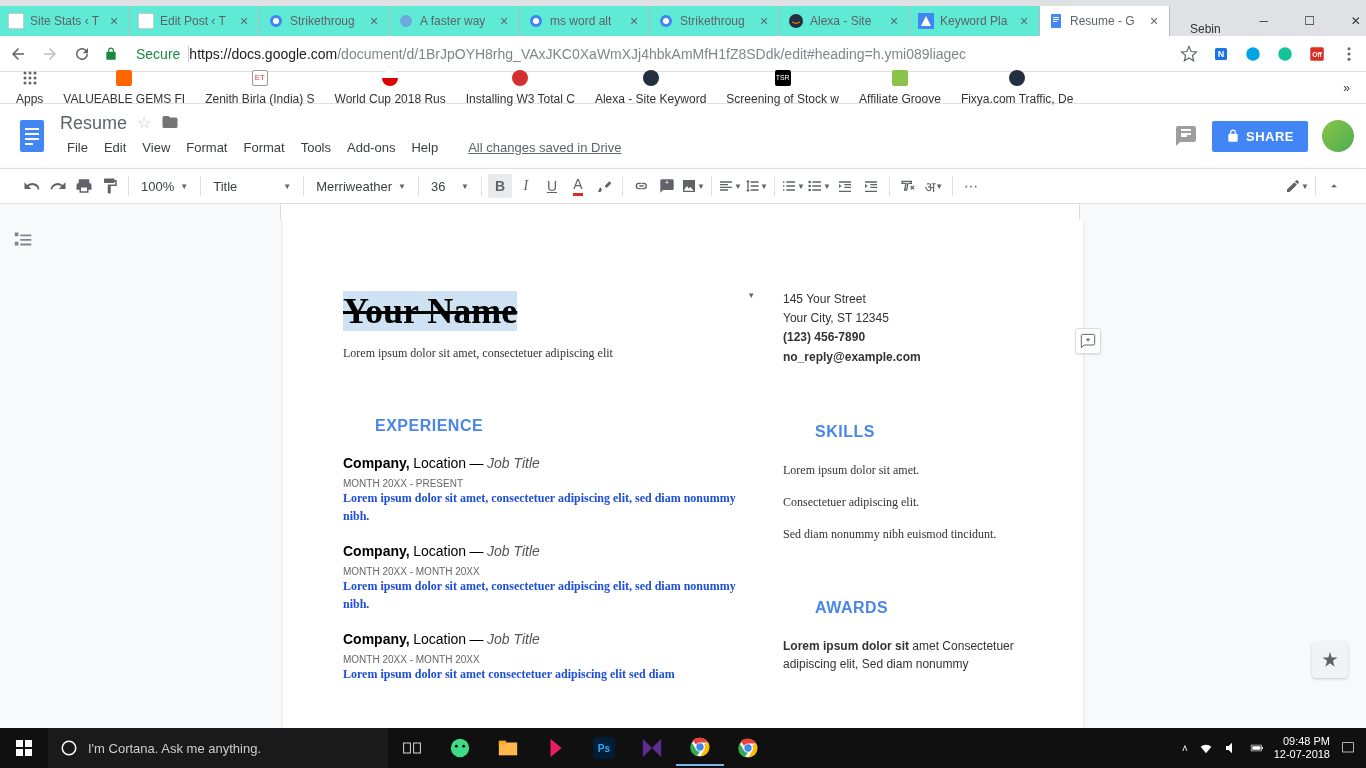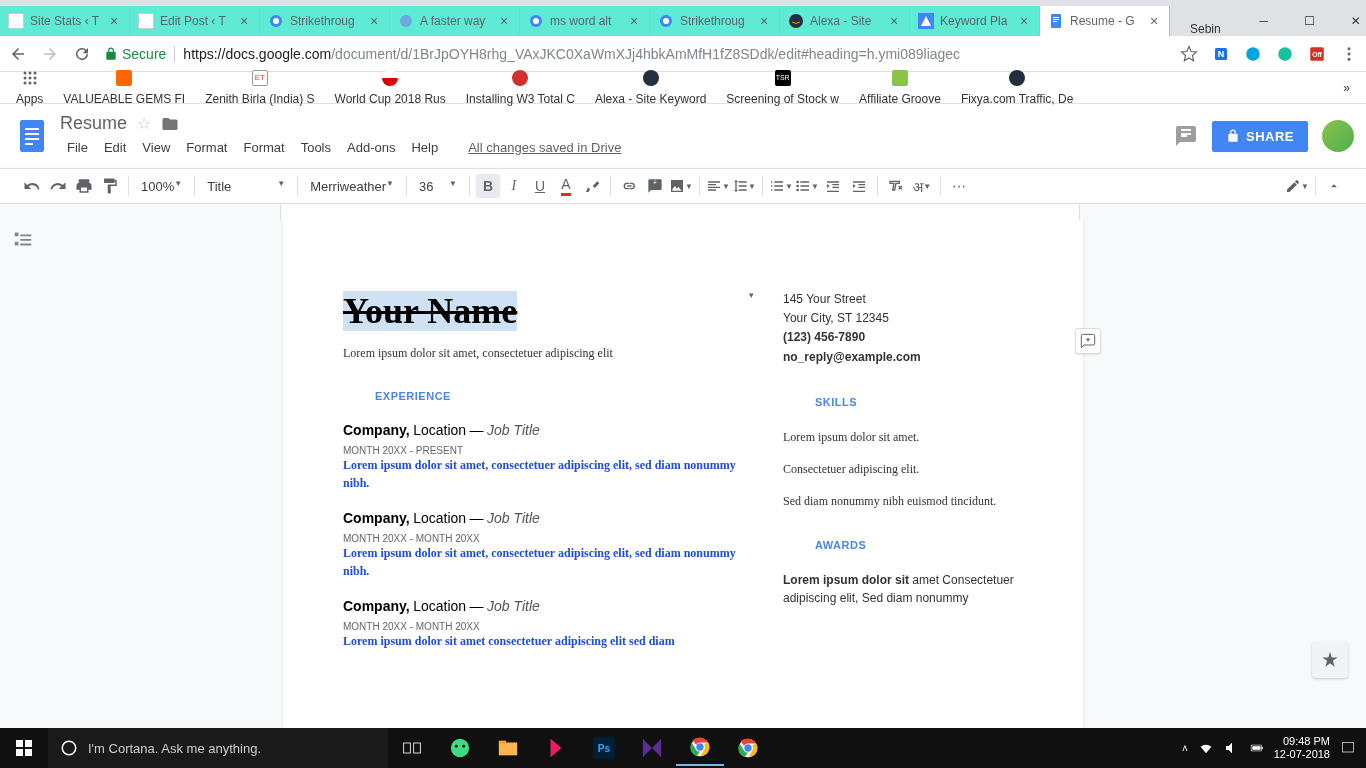--- a/index.html
+++ b/index.html
@@ -13,71 +13,71 @@
 .tab-title { flex: 1; overflow: hidden; white-space: nowrap; text-overflow: clip; }
 .tab-close { width: 14px; height: 14px; display: flex; align-items: center; justify-content: center; font-size: 14px; color: #5f6368; cursor: pointer; }
 .window-controls { margin-left: auto; display: flex; height: 30px; }
 .window-btn { width: 46px; display: flex; align-items: center; justify-content: center; font-size: 12px; color: #333; }
 .profile-name { padding: 0 20px; font-size: 12px; color: #333; display: flex; align-items: center; }
 
 .addr-bar { height: 36px; background: #fff; display: flex; align-items: center; border-bottom: 1px solid #e0e0e0; padding: 0 8px; gap: 12px; }
 .nav-btn { width: 20px; height: 20px; display: flex; align-items: center; justify-content: center; color: #5f6368; }
 .nav-btn.disabled { color: #bdbdbd; }
 .url-box { flex: 1; display: flex; align-items: center; height: 28px; font-size: 14px; }
-.secure { color: #1a8a42; display: flex; align-items: center; gap: 4px; padding-right: 8px; border-right: 1px solid #ccc; margin-right: 8px; }
+.secure { color: #1a8a42; display: flex; align-items: center; gap: 18px; padding-right: 8px; border-right: 1px solid #ccc; margin-right: 0; }
 .url-text { color: #202124; }
 .url-text .dim { color: #80868b; }
 .addr-icons { display: flex; gap: 14px; align-items: center; }
 .addr-icon { width: 18px; height: 18px; }
 
 .bookmarks { height: 32px; background: #fff; display: flex; align-items: center; padding: 0 8px; gap: 4px; border-bottom: 1px solid #e0e0e0; font-size: 12px; }
 .bm-item { display: flex; align-items: center; gap: 6px; padding: 4px 8px; color: #333; white-space: nowrap; flex-direction: column; }
 .bm-icon { width: 16px; height: 16px; flex-shrink: 0; }
 
 
 .docs-header { background: #fff; height: 64px; display: flex; align-items: center; padding: 8px 12px; }
 .docs-icon { width: 40px; height: 40px; margin-right: 8px; }
 .docs-title-area { display: flex; flex-direction: column; }
-.docs-title-row { display: flex; align-items: center; gap: 10px; }
+.docs-title-row { display: flex; align-items: flex-start; gap: 10px; }
 .docs-title { font-size: 18px; color: #5f6368; }
 .docs-star { color: #c4c4c4; font-size: 16px; }
 .docs-folder { width: 18px; height: 18px; }
 .docs-menus { display: flex; gap: 2px; margin-top: 2px; }
 .docs-menu { font-size: 13px; color: #3c4043; padding: 4px 7px; cursor: pointer; }
 .docs-save { font-size: 13px; color: #5f6368; text-decoration: underline; padding: 4px 7px; }
 .docs-header-right { margin-left: auto; display: flex; align-items: center; gap: 14px; }
 .comment-icon { width: 24px; height: 24px; color: #9e9e9e; }
 .share-btn { background: #4285f4; color: #fff; font-size: 13px; font-weight: 700; padding: 8px 14px; border-radius: 2px; display: flex; align-items: center; gap: 6px; letter-spacing: 0.5px; }
 .avatar { width: 32px; height: 32px; border-radius: 50%; background: linear-gradient(135deg,#8bc34a,#4caf50); }
 
 
 .toolbar { height: 36px; background: #fff; border-top: 1px solid #e0e0e0; border-bottom: 1px solid #e0e0e0; display: flex; align-items: center; padding: 0 20px; gap: 2px; box-shadow: 0 1px 3px rgba(0,0,0,.1); }
 .tb-btn { width: 24px; height: 24px; display: flex; align-items: center; justify-content: center; color: #5f6368; font-size: 14px; }
 .tb-sep { width: 1px; height: 20px; background: #e0e0e0; margin: 0 4px; }
-.tb-select { display: flex; align-items: flex-start; font-size: 13px; color: #3c4043; padding: 0 6px; min-width: 50px; }
+.tb-select { display: flex; align-items: center; gap: 6px; font-size: 13px; color: #3c4043; padding: 0 6px; min-width: 50px; }
 .tb-select.wide { min-width: 90px; }
 .tb-dd { font-size: 8px; color: #5f6368; }
 .tb-right { margin-left: auto; display: flex; align-items: center; gap: 2px; }
 
 
 .ruler { height: 16px; background: #f8f9fa; position: relative; font-size: 9px; color: #80868b; }
 .ruler-inner { position: absolute; left: 280px; width: 800px; height: 100%; background: #fff; border-left: 1px solid #ddd; border-right: 1px solid #ddd; }
 
 
 .doc-area { background: #f8f9fa; height: calc(768px - 36px - 36px - 32px - 64px - 36px - 16px - 40px); overflow: hidden; position: relative; }
 .page { background: #fff; width: 800px; margin: 0 auto; min-height: 1000px; padding: 70px 60px; box-shadow: 0 1px 3px rgba(60,64,67,.15); font-family: Georgia, serif; position: relative; }
 .page-grid { display: grid; grid-template-columns: 1fr 240px; gap: 40px; }
 
 .name { font-size: 36px; font-weight: 900; color: #000; text-decoration: line-through; background: #cfe2f3; display: inline; font-family: Georgia, serif; }
 .subtitle { font-size: 12px; color: #333; margin-top: 14px; font-family: Georgia, serif; }
 
 .contact { font-size: 12px; color: #333; line-height: 1.6; font-family: Georgia, serif; }
 .contact .bold { font-weight: bold; }
 
-.section-h { font-size: 11px; font-weight: bold; color: #4a86e8; letter-spacing: 0.5px; margin-top: 29px; margin-bottom: 20px; font-family: Arial, sans-serif; padding-left: 32px; }
+.section-h { font-size: 16px; font-weight: bold; color: #4a86e8; letter-spacing: 0.5px; margin-top: 56px; margin-bottom: 20px; font-family: Arial, sans-serif; padding-left: 32px; }
 .job { margin-bottom: 18px; }
 .job-line1 { font-size: 14px; color: #000; font-family: Georgia, serif; }
 .job-line1 .company { font-weight: bold; }
 .job-line1 .jobtitle { font-style: italic; color: #555; }
 .job-dates { font-size: 10px; color: #666; margin-top: 6px; font-family: Arial, sans-serif; }
 .job-desc { font-size: 12px; color: #1d4ed8; line-height: 1.5; font-family: Georgia, serif; font-weight: bold; }
 
 .skills p { font-size: 12px; color: #333; margin-bottom: 14px; line-height: 1.5; font-family: Georgia, serif; }
 .spellerr { text-decoration: underline wavy #d93025; text-decoration-skip-ink: none; }
 

